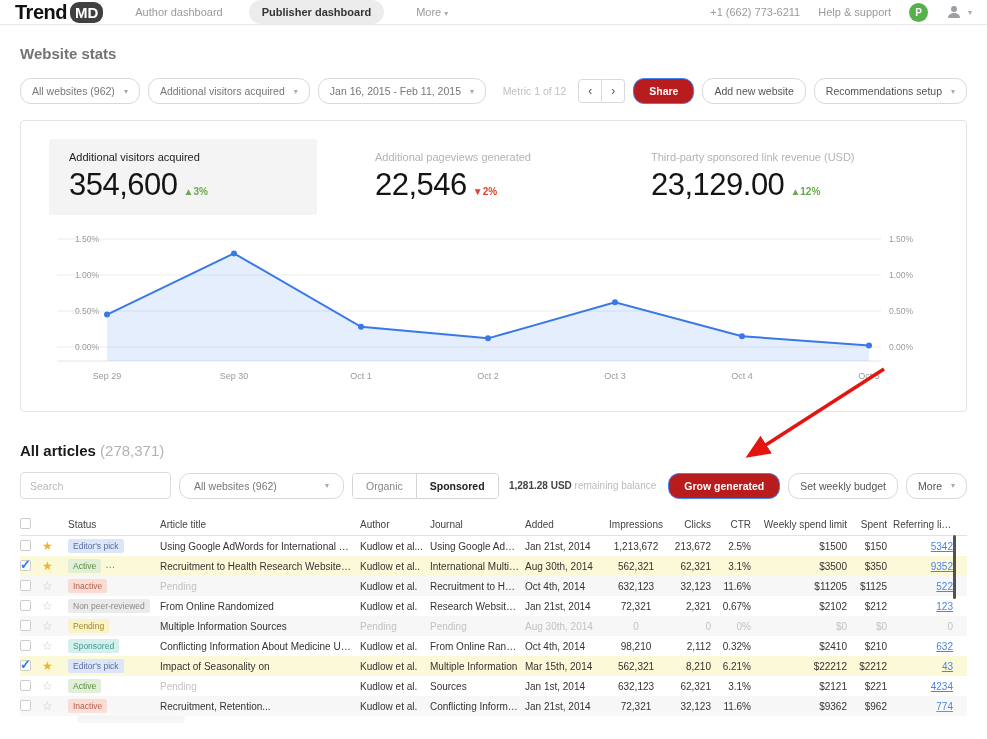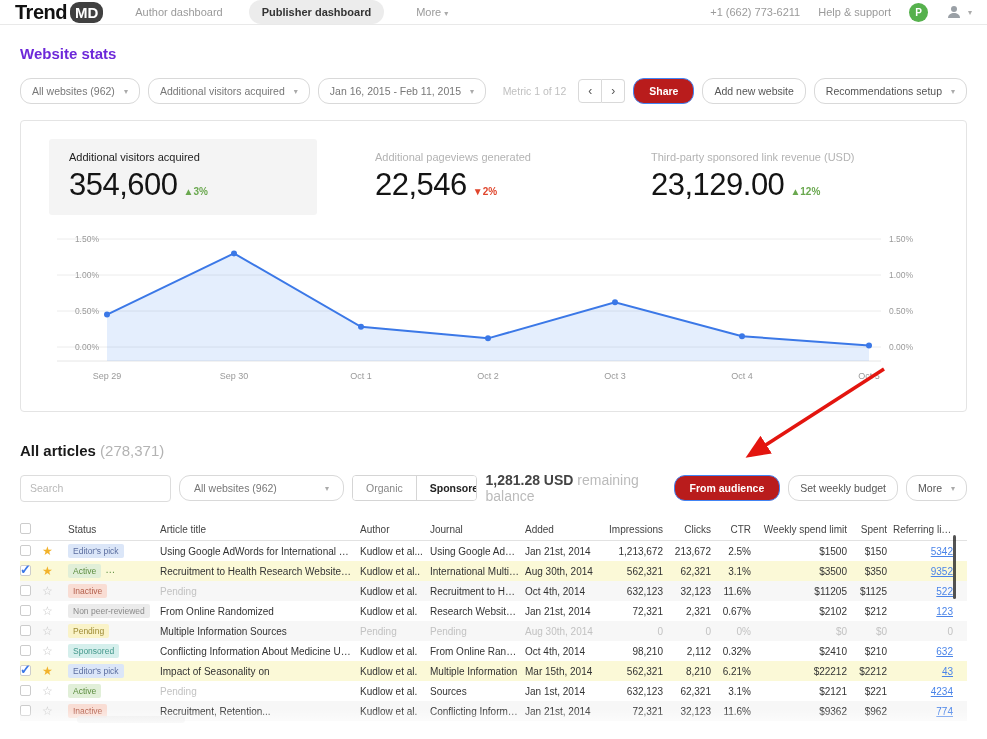--- a/index.html
+++ b/index.html
@@ -19,21 +19,21 @@
   .caret { font-size:8px; color:#aaa; margin-left:3px; }
   .nav-right { margin-left:auto; display:flex; align-items:center; gap:18px; }
   .nav-phone, .nav-help { font-size:11px; color:#9a9a9a; }
   .chat-bubble { width:19px; height:19px; border-radius:50%; background:#56b14d;
     color:#fff; font-size:10px; font-weight:bold; display:flex; align-items:center;
     justify-content:center; }
   .user-menu { display:flex; align-items:center; gap:3px; }
 
   
   .main { padding:0 20px; }
-  .h-stats { margin-top:20px; font-size:15px; font-weight:bold; color:#6d28d9; }
+  .h-stats { margin-top:20px; font-size:15px; font-weight:bold; color:#737373; }
 
   
   .filters { display:flex; align-items:center; margin-top:16px; gap:8px; }
   .btn { display:inline-flex; align-items:center; gap:6px; background:#fff;
     border:1px solid #d9d9d9; border-radius:11px; padding:6px 11px; font-size:10.5px;
     color:#777; cursor:pointer; white-space:nowrap; }
   .btn b { color:#555; font-weight:normal; }
   .btn-blue { background:#b91c1c; border-color:#4285f4; color:#fff; font-weight:bold;
     padding:6px 15px; }
   .metric-label { font-size:10.5px; color:#c0c0c0; margin-left:auto; margin-right:4px; }
@@ -64,31 +64,31 @@
   .h-articles { margin-top:30px; font-size:15px; color:#1a1a1a; }
   .h-articles .bold { font-weight:bold; }
   .h-articles .count { color:#b3b3b3; font-weight:normal; }
   .toolbar { display:flex; align-items:center; margin-top:13px; gap:8px; }
   .search-input { width:151px; height:27px; border:1px solid #ddd; border-radius:4px;
     padding:0 9px; font-size:10.5px; color:#555; font-family:inherit; }
   .search-input::placeholder { color:#b8b8b8; }
   .seg { display:flex; border:1px solid #d5d5d5; border-radius:4px; overflow:hidden; }
   .seg-item { padding:6px 13px; font-size:10.5px; color:#888; background:#fff; cursor:pointer; }
   .seg-item.active { border-left:1px solid #d5d5d5; font-weight:bold; color:#222; }
-  .balance { margin-left:auto; font-size:14px; color:#bbb; margin-right:4px; }
+  .balance { margin-left:auto; font-size:10px; color:#bbb; margin-right:4px; }
   .balance b { color:#444; }
 
   
   .table { margin-top:14px; font-size:10px; position:relative; }
   .trow { display:flex; align-items:center; height:20px; white-space:nowrap; }
   .thead { height:23px; border-bottom:1px solid #e2e2e2; color:#444; }
   .cell { overflow:hidden; text-overflow:ellipsis; padding-right:6px; }
   .c-check{width:22px} .c-star{width:26px} .c-status{width:92px} .c-title{width:200px}
   .c-author{width:70px} .c-journal{width:95px} .c-added{width:84px}
-  .c-imp{width:60px;text-align:right} .c-clicks{width:48px;text-align:right}
+  .c-imp{width:60px;text-align:center} .c-clicks{width:48px;text-align:right}
   .c-ctr{width:40px;text-align:right} .c-limit{width:96px;text-align:right}
   .c-spent{width:40px;text-align:right} .c-links{width:66px;text-align:right}
   .checkbox { width:11px; height:11px; border:1px solid #ccc; border-radius:2px;
     background:#fff; position:relative; cursor:pointer; display:inline-block; }
   .checkbox.checked::after { content:"\2713"; position:absolute; left:-1px; top:-4px;
     color:#3b78e7; font-size:13px; font-weight:bold; }
   .star { font-size:12px; color:#c9c9c9; cursor:pointer; line-height:1; }
   .star.filled { color:#f2b22a; }
   .badge { display:inline-block; font-size:8.5px; padding:2px 5px; border-radius:2px;
     margin-right:4px; }
@@ -234,21 +234,21 @@
         <span class="caret">▾</span>
     </span>
     <span class="seg">
       <span class="seg-item">Organic</span>
       <span class="seg-item active">Sponsored</span>
     </span>
     <span class="balance">
       <b>1,281.28 USD</b>
       <span>remaining balance</span>
     </span>
-    <span class="btn btn-blue">From audience</span>
+    <span class="btn btn-blue">Grow generated</span>
     <span class="btn">
         <b>Set weekly budget</b>
       </span>
     <span class="btn">
       <b>More</b>
         <span class="caret">▾</span>
     </span>
   </div>
 
   <div class="table">

